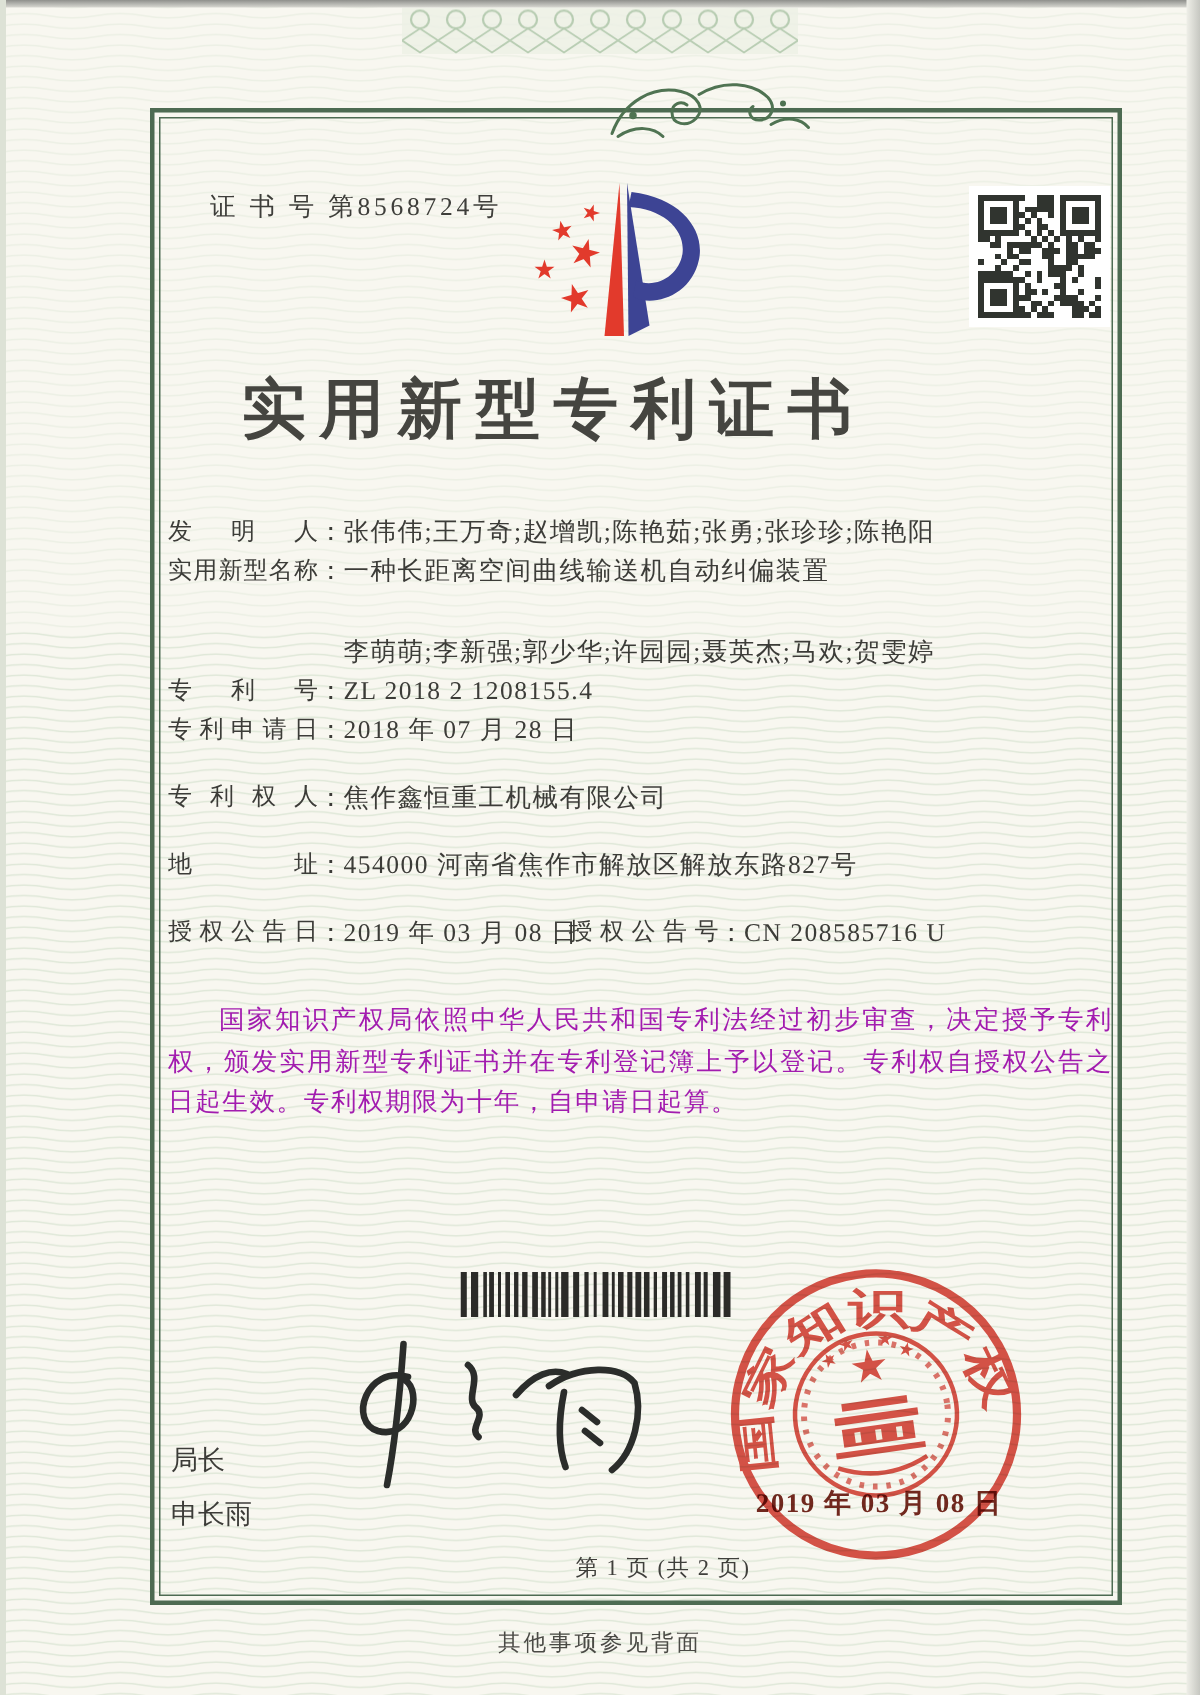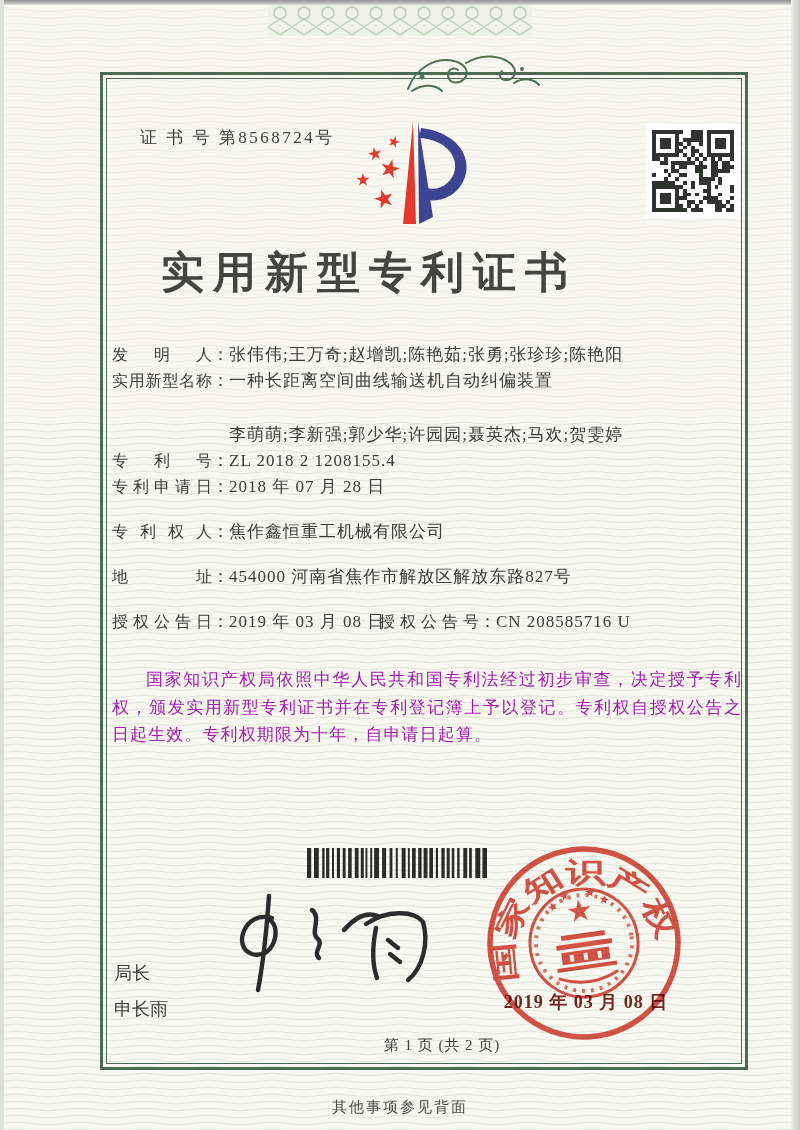--- a/index.html
+++ b/index.html
@@ -37,21 +37,21 @@
   .bodytext p{margin:0;text-indent:2em;}
   .barcode{position:absolute;left:307px;top:848px;width:186px;height:30px;line-height:0;}
   .signer{position:absolute;left:114px;top:915px;font-size:18px;line-height:36px;color:#3c3c38;margin-top:40px;}
   .signature{position:absolute;left:220px;top:890px;width:212px;height:108px;}
   .seal{position:absolute;left:484px;top:843px;width:200px;height:200px;mix-blend-mode:multiply;opacity:.92;}
   .sealdate{position:absolute;left:494px;top:990px;width:184px;text-align:center;
     font-size:18px;font-weight:bold;letter-spacing:1px;color:#74291f;mix-blend-mode:multiply;}
   .pageno{position:absolute;left:100px;top:1036px;width:684px;text-align:center;
     font-size:15px;letter-spacing:1px;color:#3f3f3b;}
   .backnote{position:absolute;left:0;top:1086px;width:800px;text-align:center;
-    font-size:15px;letter-spacing:2px;color:#4a4a45;margin-top:12px;}
+    font-size:15px;letter-spacing:2px;color:#4a4a45;}
 </style>
 </head>
 <body>
 
 <div class="paper">
 
   <svg class="guilloche" aria-hidden="true">
     <defs>
       <pattern id="wv" width="64" height="7" patternUnits="userSpaceOnUse">
         <path d="M0,3.5 Q16,0.6 32,3.5 T64,3.5" fill="none" stroke="#ccdcc6" stroke-width="1"></path>

